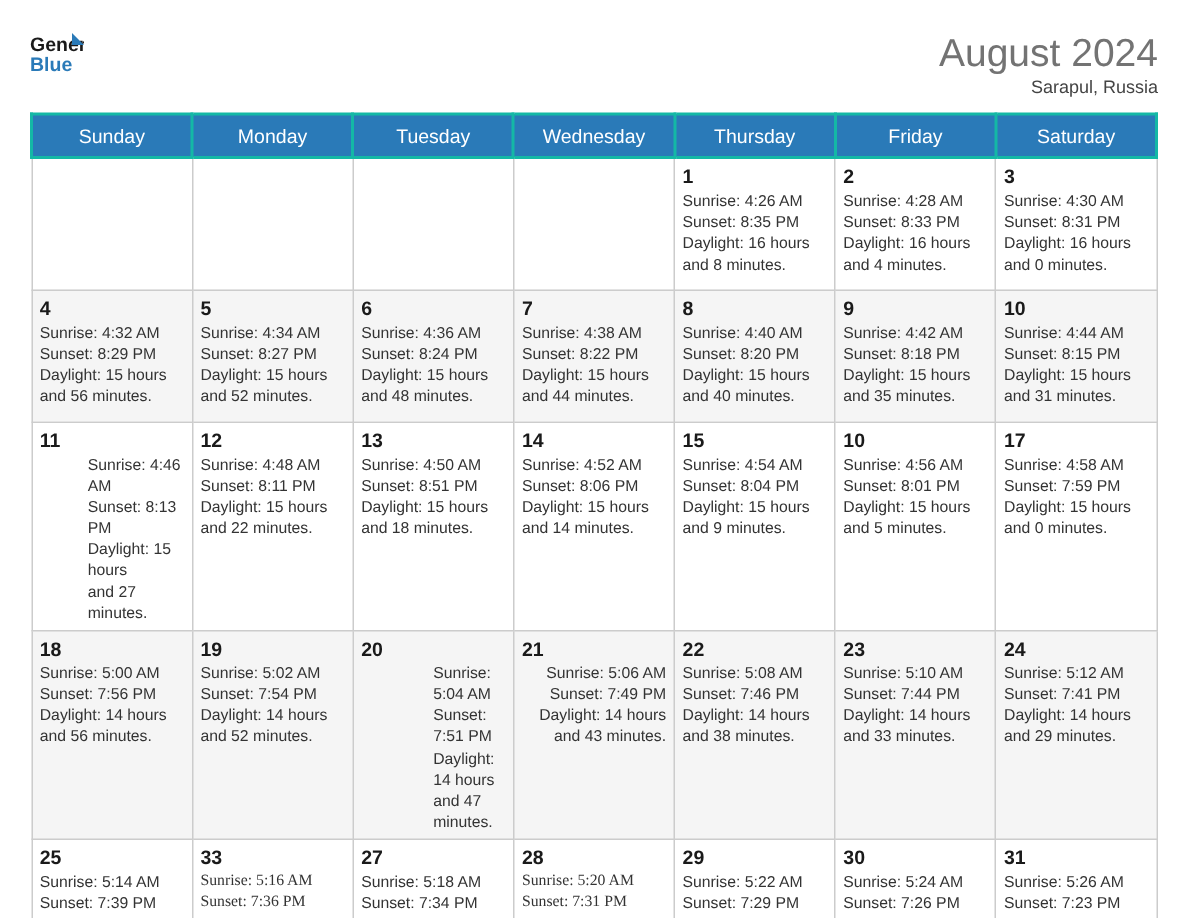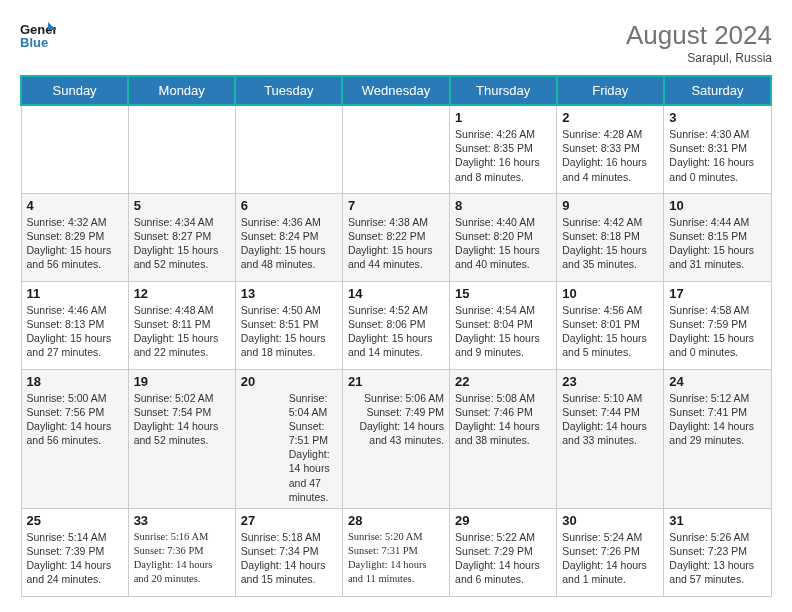--- a/index.html
+++ b/index.html
@@ -185,21 +185,21 @@
           <span class="day-number">10</span>
           <div class="day-info" style="white-space: pre-line;">Sunrise: 4:44 AM
 Sunset: 8:15 PM
 Daylight: 15 hours
 and 31 minutes.</div>
         </td>
       </tr>
       <tr>
         <td>
           <span class="day-number">11</span>
-          <div class="day-info" style="white-space: pre-line;">Sunrise: 4:46 AM
+          <div class="day-info" style="white-space: pre-line; margin-left: 32px;">Sunrise: 4:46 AM
 Sunset: 8:13 PM
 Daylight: 15 hours
 and 27 minutes.</div>
         </td>
         <td>
           <span class="day-number">12</span>
           <div class="day-info" style="white-space: pre-line;">Sunrise: 4:48 AM
 Sunset: 8:11 PM
 Daylight: 15 hours
 and 22 minutes.</div>

